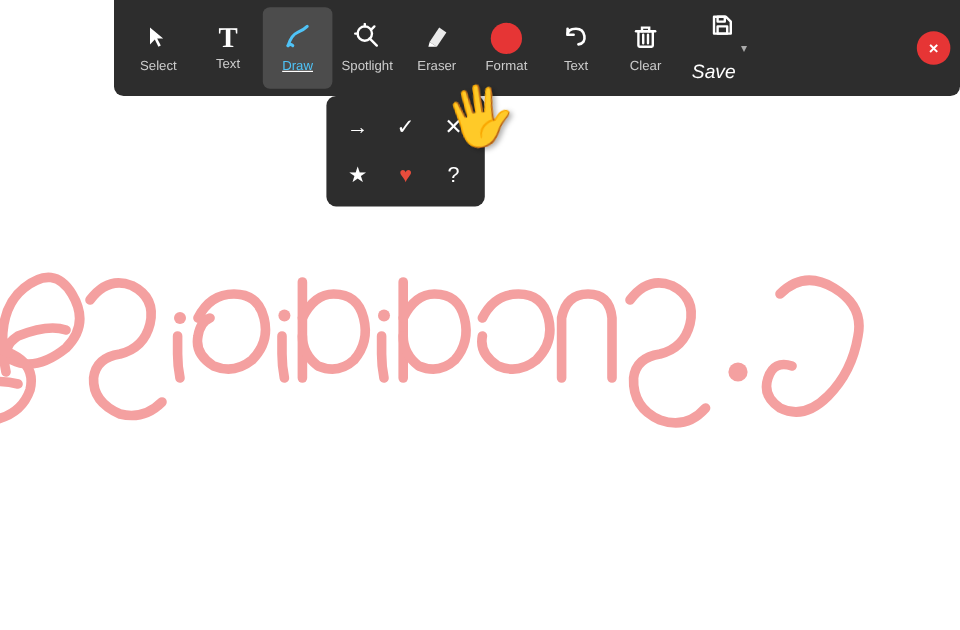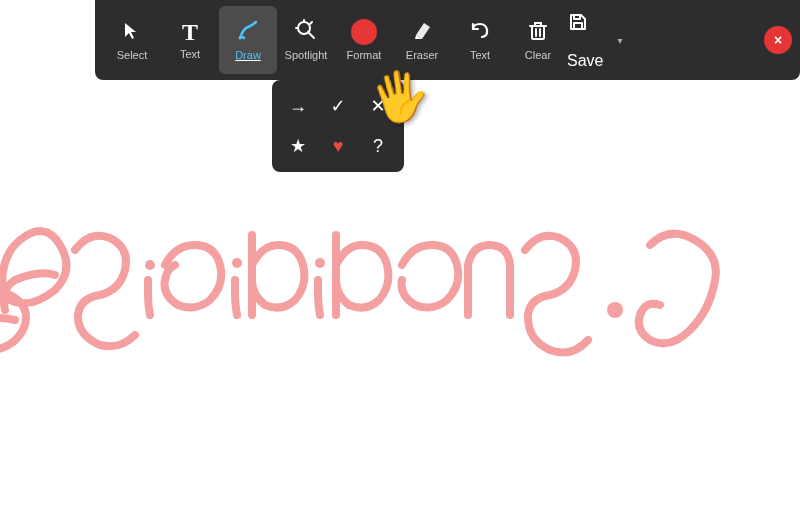--- a/index.html
+++ b/index.html
@@ -148,27 +148,28 @@
       display: flex;
       align-items: center;
       background: transparent;
       border-radius: 6px;
       overflow: hidden;
     }
 
     .save-group .save-main {
       display: flex;
       flex-direction: column;
-      align-items: flex-start;
+      align-items: flex-end;
       justify-content: center;
       width: 46px;
       height: 68px;
       cursor: pointer;
       color: white;
       gap: 15px;
+      font-style: italic;
     }
 
     .save-group .save-arrow {
       display: flex;
       align-items: center;
       justify-content: center;
       width: 14px;
       height: 68px;
       cursor: pointer;
       color: #aaa;
@@ -212,32 +213,32 @@
         <line x1="13" y1="13" x2="19" y2="19"></line>
         <line x1="9" y1="3" x2="9" y2="1"></line>
         <line x1="15" y1="5" x2="17" y2="3"></line>
         <line x1="3" y1="9" x2="1" y2="9"></line>
       </svg>
     </span>
     <span class="label">Spotlight</span>
   </div>
 
   <div class="toolbar-item">
-    <div class="format-circle"></div>
-    <span class="label">Format</span>
-  </div>
-
-  <div class="toolbar-item">
     <span class="icon">
       <svg width="22" height="22" viewBox="0 0 22 22" fill="white">
         <path d="M5 16 L13 4 L19 8 L11 20 Z" fill="white" opacity="0.9"></path>
         <path d="M5 16 L11 20 L4 20 Z" fill="white"></path>
       </svg>
     </span>
     <span class="label">Eraser</span>
+  </div>
+
+  <div class="toolbar-item">
+    <div class="format-circle"></div>
+    <span class="label">Format</span>
   </div>
 
   <div class="toolbar-item">
     <span class="icon">
       <svg width="22" height="22" viewBox="0 0 22 22" fill="none" stroke="white" stroke-width="2.2" stroke-linecap="round" stroke-linejoin="round">
         <path d="M4 10 Q4 5 11 5 Q17 5 18 11 Q19 17 13 18"></path>
         <polyline points="4,5 4,10 9,10"></polyline>
       </svg>
     </span>
     <span class="label">Text</span>

